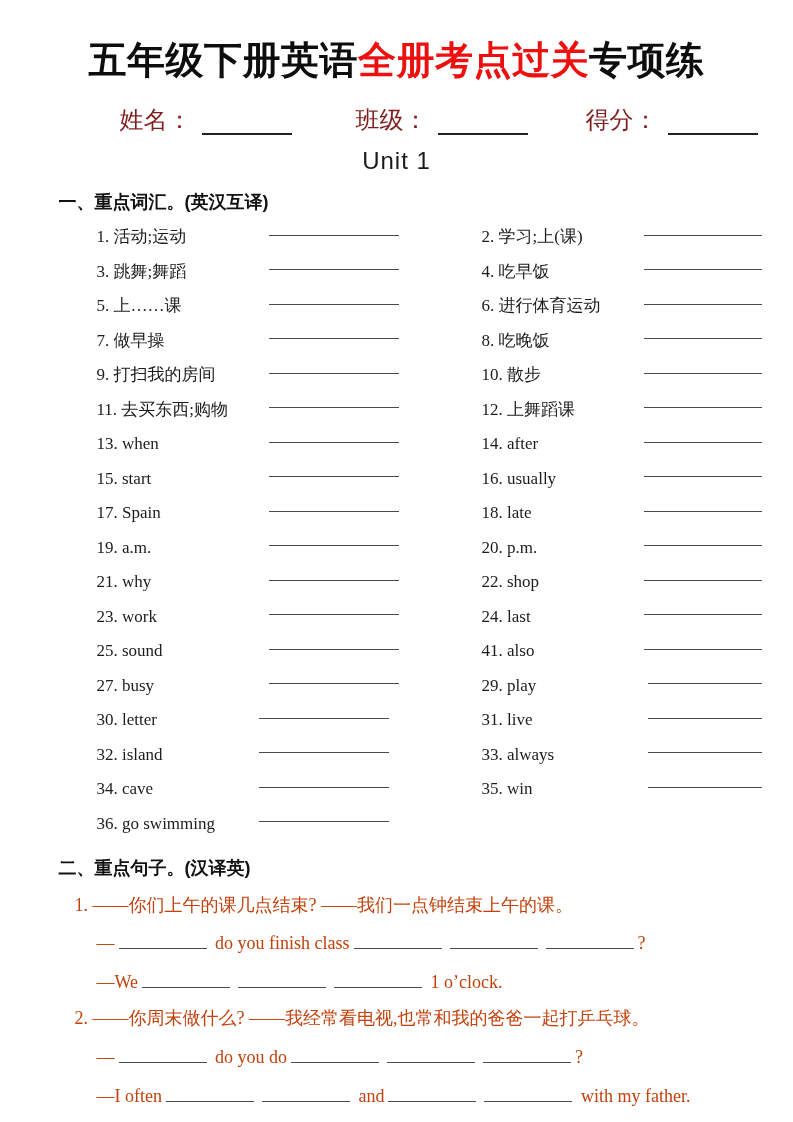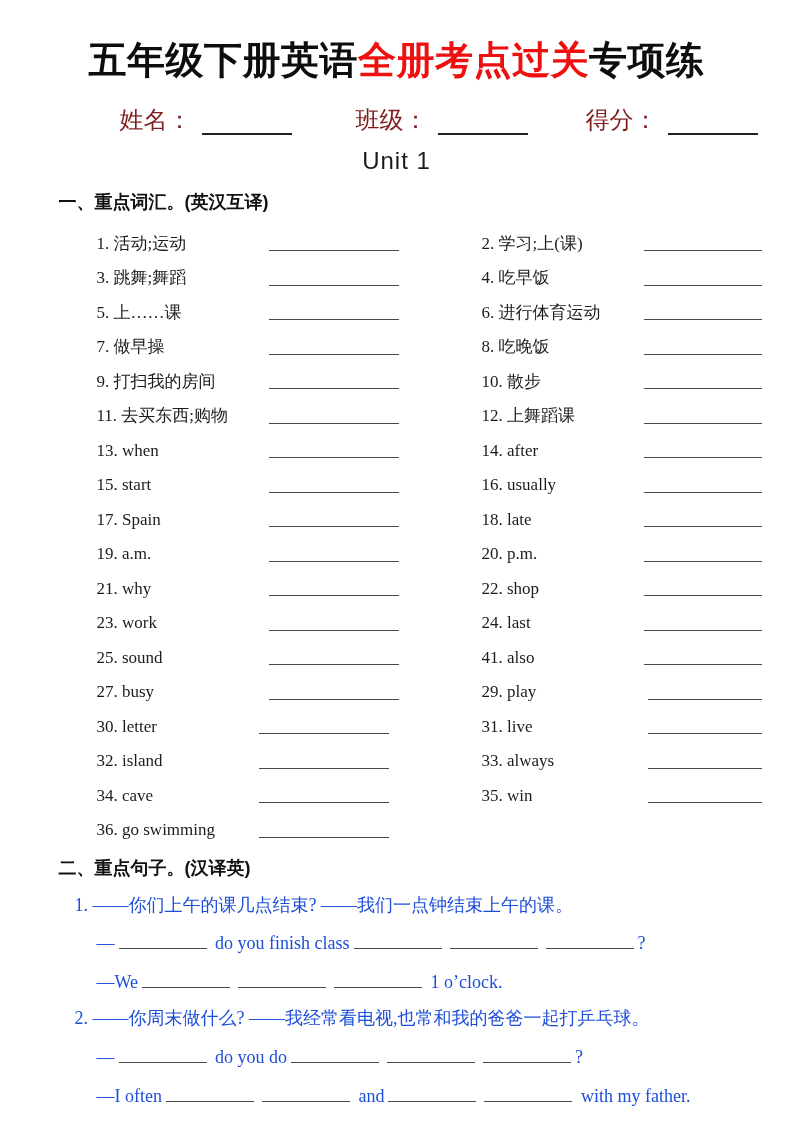--- a/index.html
+++ b/index.html
@@ -66,21 +66,21 @@
   
   .vocab-grid {
     display: grid;
     grid-template-columns: 302px 292px;
     column-gap: 83px;
     margin: 6px 0 0 65px;
   }
   .v-cell {
     height: 34.5px;
     display: flex;
-    align-items: flex-end;
+    align-items: center;
   }
   .v-label {
     font-size: 17px;
     line-height: 1.25;
     white-space: nowrap;
     color: #1c1c1c;
   }
   .v-cell.left  .v-label { width: 172px; }
   .v-cell.right .v-label { width: 162px; }
   .v-line {
@@ -90,21 +90,21 @@
     height: 0;
     margin-bottom: 3px;
   }
   
   .sentences { margin: 10px 0 0 43px; }
   .s-line {
     font-size: 18px;
     line-height: 1.2;
     margin-top: 15px;
     white-space: nowrap;
-    color: #1d4ed8;
+    color: #c2410c;
   }
   .s-line.answer { margin-left: 22px; margin-top: 17px; }
   .blank-s {
     display: inline-block;
     width: 88px;
     border-bottom: 1.6px solid #4a4a4a;
     height: 14px;
     margin: 0 4px;
     vertical-align: baseline;
   }

